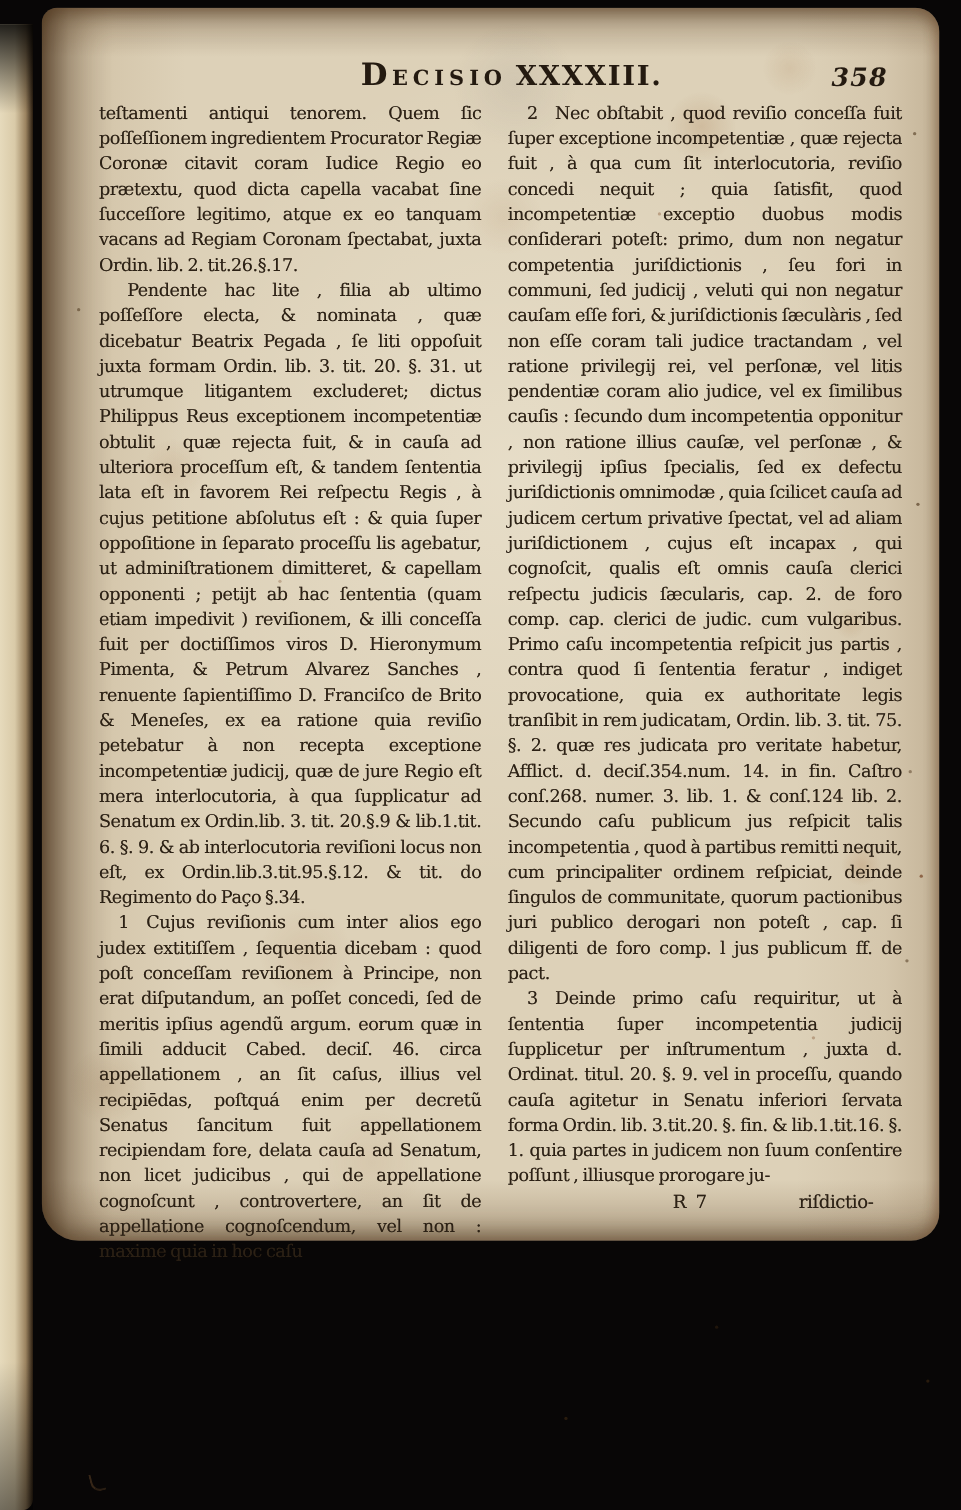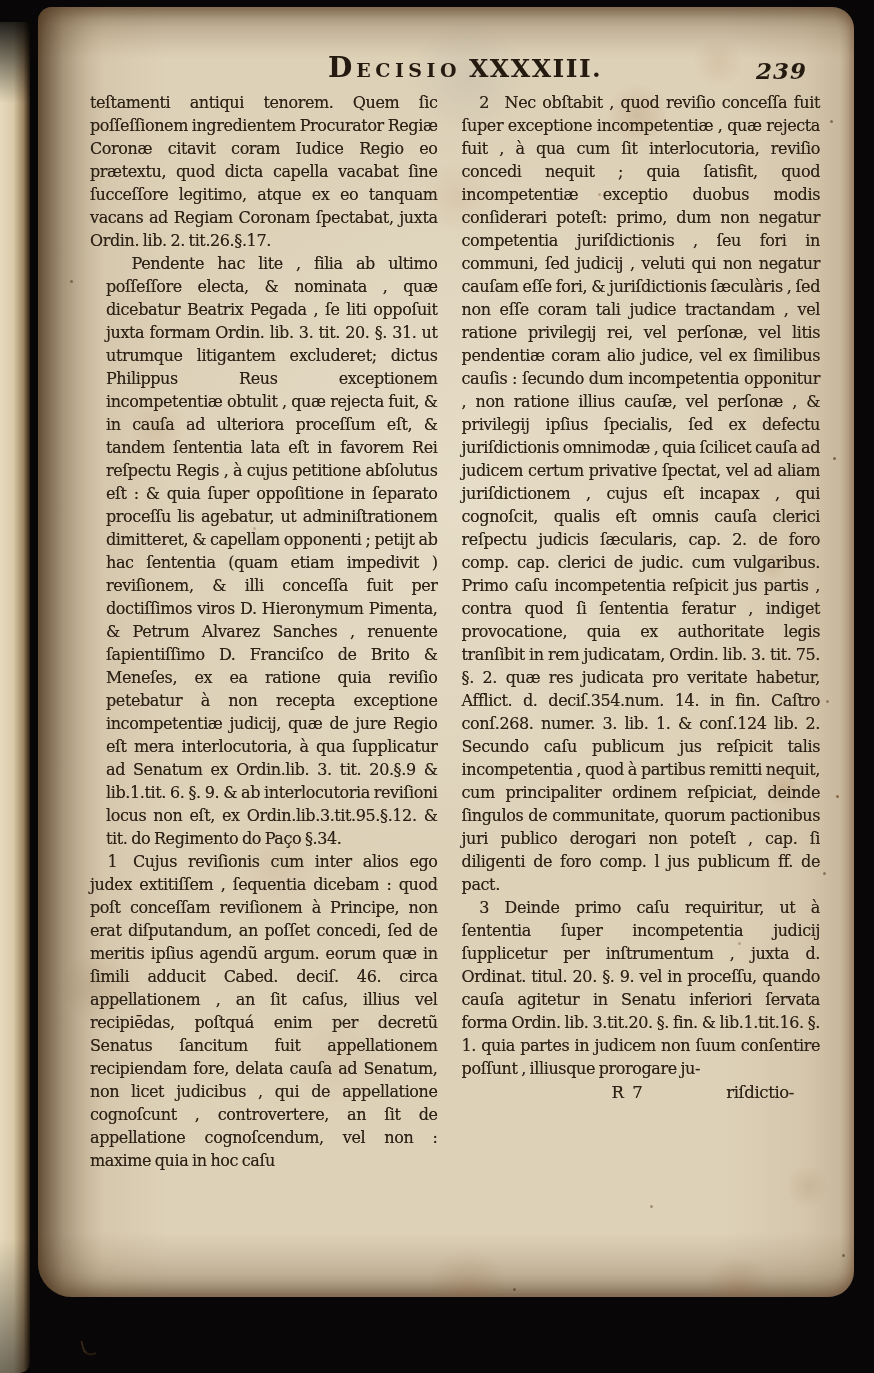--- a/index.html
+++ b/index.html
@@ -13,21 +13,21 @@
     position:absolute;left:0;top:22px;width:30px;height:1351px;
     background:linear-gradient(90deg,#e6dabc 0%,#d9caa8 45%,#9b8360 78%,#2a1d10 100%);
     border-radius:0 0 10px 0;
   }
   .facing-page::before{
     content:"";position:absolute;inset:0;
     background:linear-gradient(180deg,rgba(0,0,0,.85) 0%,rgba(0,0,0,0) 6%,rgba(0,0,0,0) 90%,rgba(0,0,0,.5) 100%);
   }
   
   .page{
-    position:absolute;left:38px;top:7px;width:816px;height:1290px;
+    position:absolute;left:38px;top:7px;width:816px;height:1121px;
     background-color:#ddd1b8;
     background-image:
       radial-gradient(ellipse 420px 500px at 52% 38%, rgba(255,252,240,.28), rgba(255,252,240,0) 75%),
       linear-gradient(90deg, rgba(80,52,24,.55) 0%, rgba(120,90,55,.28) 3%, rgba(160,130,90,.12) 8%, rgba(0,0,0,0) 16%, rgba(0,0,0,0) 84%, rgba(150,120,85,.12) 94%, rgba(120,90,55,.25) 100%),
       linear-gradient(180deg, rgba(90,60,30,.30) 0%, rgba(0,0,0,0) 4%, rgba(0,0,0,0) 95%, rgba(90,60,30,.30) 100%);
     border-radius:14px 22px 26px 34px;
     box-shadow:
       inset 26px 0 34px rgba(55,35,15,.38),
       inset -5px 0 10px rgba(140,85,55,.22),
       inset 0 7px 12px rgba(70,45,20,.30),
@@ -83,21 +83,21 @@
   .columns{
     position:absolute;left:52px;top:84px;width:730px;display:flex;gap:24px;
     color:#2c2115;
   }
   .col{font-size:16px;line-height:23px;text-align:justify;
     letter-spacing:-0.4px;word-spacing:-1px;
     text-shadow:0 0 .5px rgba(44,33,21,.55);}
   .col.left{width:352px;}
   .col.right{width:363px;}
   .col p{margin:0;}
-  .col p.ind{text-indent:1.6em;margin-left:16px;}
+  .col p.ind{text-indent:1.6em;}
   .col p.num{text-indent:1.1em;}
   .sig-line{
     display:flex;justify-content:space-between;
     padding:1px 26px 0 150px;font-size:16.5px;
   }
   .sig-line .sig{letter-spacing:2px;}
   
   .hw-mark{
     position:absolute;left:44px;top:1332px;width:11px;height:15px;
     border-left:2px solid rgba(70,50,30,.75);
@@ -111,21 +111,21 @@
 <div>
   <div class="facing-page"></div>
 
   <div class="page">
     <div class="stains"></div>
     <div class="speck"></div>
 
     <div class="running-title">
       <span class="t-init">D</span><span class="t-caps">ECISIO</span><span class="t-num">XXXXIII.</span>
     </div>
-    <div class="page-number">239</div>
+    <div class="page-number">358</div>
 
     <div class="columns">
       <div class="col left">
         <p class="cont">teſtamenti antiqui tenorem. Quem ſic poſſeſſionem ingredientem Procurator Regiæ Coronæ citavit coram Iudice Regio eo prætextu, quod dicta capella vacabat ſine ſucceſſore legitimo, atque ex eo tanquam vacans ad Regiam Coronam ſpectabat, juxta Ordin. lib. 2. tit.26.§.17.</p>
         <p class="ind">Pendente hac lite , filia ab ultimo poſſeſſore electa, &amp; nominata , quæ dicebatur Beatrix Pegada , ſe liti oppoſuit juxta formam Ordin. lib. 3. tit. 20. §. 31. ut utrumque litigantem excluderet; dictus Philippus Reus exceptionem incompetentiæ obtulit , quæ rejecta fuit, &amp; in cauſa ad ulteriora proceſſum eſt, &amp; tandem ſententia lata eſt in favorem Rei reſpectu Regis , à cujus petitione abſolutus eſt : &amp; quia ſuper oppoſitione in ſeparato proceſſu lis agebatur, ut adminiſtrationem dimitteret, &amp; capellam opponenti ; petijt ab hac ſententia (quam etiam impedivit ) reviſionem, &amp; illi conceſſa fuit per doctiſſimos viros D. Hieronymum Pimenta, &amp; Petrum Alvarez Sanches , renuente ſapientiſſimo D. Franciſco de Brito &amp; Meneſes, ex ea ratione quia reviſio petebatur à non recepta exceptione incompetentiæ judicij, quæ de jure Regio eſt mera interlocutoria, à qua ſupplicatur ad Senatum ex Ordin.lib. 3. tit. 20.§.9 &amp; lib.1.tit. 6. §. 9. &amp; ab interlocutoria reviſioni locus non eſt, ex Ordin.lib.3.tit.95.§.12. &amp; tit. do Regimento do Paço §.34.</p>
         <p class="num">1 Cujus reviſionis cum inter alios ego judex extitiſſem , ſequentia dicebam : quod poſt conceſſam reviſionem à Principe, non erat diſputandum, an poſſet concedi, ſed de meritis ipſius agendũ argum. eorum quæ in ſimili adducit Cabed. deciſ. 46. circa appellationem , an ſit caſus, illius vel recipiēdas, poſtquá enim per decretũ Senatus ſancitum fuit appellationem recipiendam fore, delata cauſa ad Senatum, non licet judicibus , qui de appellatione cognoſcunt , controvertere, an ſit de appellatione cognoſcendum, vel non : maxime quia in hoc caſu</p>
       </div>
       <div class="col right">
         <p class="num">2 Nec obſtabit , quod reviſio conceſſa fuit ſuper exceptione incompetentiæ , quæ rejecta fuit , à qua cum ſit interlocutoria, reviſio concedi nequit ; quia ſatisfit, quod incompetentiæ exceptio duobus modis conſiderari poteſt: primo, dum non negatur competentia juriſdictionis , ſeu fori in communi, ſed judicij , veluti qui non negatur cauſam eſſe fori, &amp; juriſdictionis ſæculàris , ſed non eſſe coram tali judice tractandam , vel ratione privilegij rei, vel perſonæ, vel litis pendentiæ coram alio judice, vel ex ſimilibus cauſis : ſecundo dum incompetentia opponitur , non ratione illius cauſæ, vel perſonæ , &amp; privilegij ipſius ſpecialis, ſed ex defectu juriſdictionis omnimodæ , quia ſcilicet cauſa ad judicem certum privative ſpectat, vel ad aliam juriſdictionem , cujus eſt incapax , qui cognoſcit, qualis eſt omnis cauſa clerici reſpectu judicis ſæcularis, cap. 2. de foro comp. cap. clerici de judic. cum vulgaribus. Primo caſu incompetentia reſpicit jus partis , contra quod ſi ſententia feratur , indiget provocatione, quia ex authoritate legis tranſibit in rem judicatam, Ordin. lib. 3. tit. 75. §. 2. quæ res judicata pro veritate habetur, Afflict. d. deciſ.354.num. 14. in fin. Caſtro conſ.268. numer. 3. lib. 1. &amp; conſ.124 lib. 2. Secundo caſu publicum jus reſpicit talis incompetentia , quod à partibus remitti nequit, cum principaliter ordinem reſpiciat, deinde ſingulos de communitate, quorum pactionibus juri publico derogari non poteſt , cap. ſi diligenti de foro comp. l jus publicum ff. de pact.</p>
         <p class="num">3 Deinde primo caſu requiritur, ut à ſententia ſuper incompetentia judicij ſupplicetur per inſtrumentum , juxta d. Ordinat. titul. 20. §. 9. vel in proceſſu, quando cauſa agitetur in Senatu inferiori ſervata forma Ordin. lib. 3.tit.20. §. fin. &amp; lib.1.tit.16. §. 1. quia partes in judicem non ſuum conſentire poſſunt , illiusque prorogare ju-</p>

